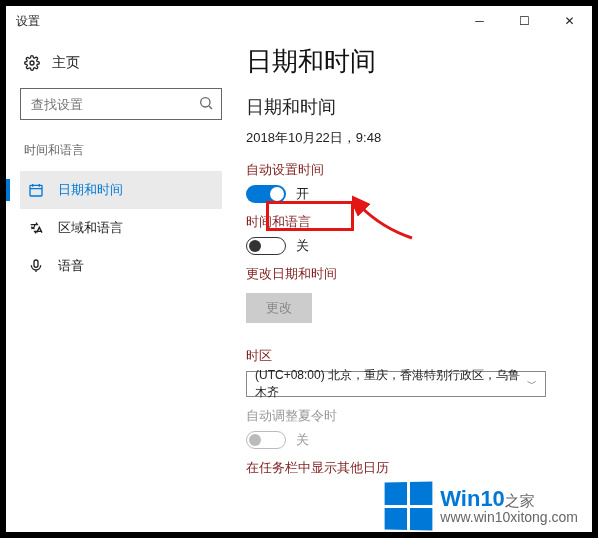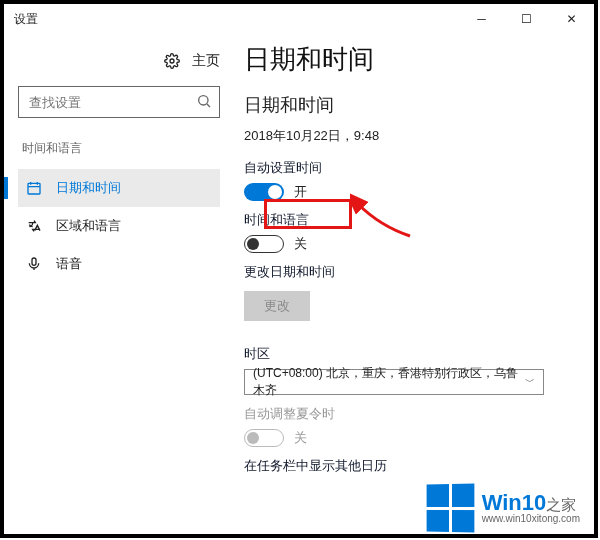--- a/index.html
+++ b/index.html
@@ -1,59 +1,59 @@
 <!DOCTYPE html>
 <html><head>
 <meta charset="utf-8">
 <style>
 * { margin: 0; padding: 0; box-sizing: border-box; font-family: "Microsoft YaHei", "Segoe UI", sans-serif; }
 body { background: #fff; width: 600px; height: 540px; position: relative; overflow: hidden; }
-.window { border: 4px solid #000000; width: 598px; height: 538px; position: relative; background: #fff; }
+.window { border: 6px solid #000000; width: 598px; height: 538px; position: relative; background: #fff; }
 .titlebar { display: flex; align-items: center; height: 30px; padding-left: 10px; }
 .titlebar .title { font-size: 12px; color: #222; }
 .win-controls { position: absolute; right: 0; top: 0; display: flex; }
 .win-btn { width: 45px; height: 30px; display: flex; align-items: center; justify-content: center; font-size: 12px; color: #222; }
 .content { display: flex; height: calc(100% - 30px); }
 .sidebar { width: 230px; padding: 10px 14px 0 14px; }
-.home { display: flex; align-items: center; gap: 12px; font-size: 14px; color: #222; margin: 8px 0 16px 4px; justify-content: flex-end; }
+.home { display: flex; align-items: center; gap: 12px; font-size: 14px; color: #222; margin: 8px 0 16px 4px; }
 .gear { width: 16px; height: 16px; }
 .search-wrap { position: relative; }
 .search { width: 100%; height: 32px; border: 1px solid #666; padding: 0 30px 0 10px; font-size: 13px; color: #666; background: #fff; }
 .search-icon { position: absolute; right: 8px; top: 7px; width: 16px; height: 16px; }
 .cat-label { font-size: 12px; color: #666; margin: 22px 0 12px 4px; }
 .nav-item { display: flex; align-items: center; gap: 14px; padding: 10px 8px; font-size: 13px; color: #222; cursor: pointer; position: relative; }
 .nav-item.active { color: #0078d7; background: #eaeaea; }
 .nav-item.active::before { content: ""; position: absolute; left: -14px; top: 8px; bottom: 8px; width: 4px; background: #0078d7; }
 .nav-icon { width: 16px; height: 16px; flex-shrink: 0; }
 .main { flex: 1; padding: 8px 18px 0 10px; overflow: hidden; }
 .page-title { font-size: 26px; font-weight: 400; color: #111; margin-bottom: 16px; }
 .section-title { font-size: 18px; color: #222; margin: 6px 0 10px 0; }
 .datetime-now { font-size: 13px; color: #222; margin-bottom: 14px; }
-.field-label { font-size: 13px; color: #0f172a; margin: 10px 0 6px 0; }
+.field-label { font-size: 13px; color: #7f1d1d; margin: 10px 0 6px 0; }
 .field-label.disabled { color: #999; }
 .toggle-row { display: flex; align-items: center; gap: 10px; margin-bottom: 8px; }
 .toggle { width: 40px; height: 18px; border-radius: 9px; position: relative; }
 .toggle.on { background: #0078d7; }
 .toggle.on .knob { position: absolute; right: 2px; top: 2px; width: 14px; height: 14px; background: #fff; border-radius: 50%; }
 .toggle.off { background: #fff; border: 1px solid #333; }
 .toggle.off .knob { position: absolute; left: 2px; top: 2px; width: 12px; height: 12px; background: #333; border-radius: 50%; }
 .toggle.off.disabled { border-color: #bbb; }
 .toggle.off.disabled .knob { background: #bbb; }
 .toggle-label { font-size: 13px; color: #222; }
 .toggle-label.disabled { color: #999; }
 .highlight { position: absolute; border: 3px solid #e31515; left: 260px; top: 195px; width: 88px; height: 30px; pointer-events: none; }
 .arrow-svg { position: absolute; left: 346px; top: 182px; pointer-events: none; }
 .btn { display: inline-block; padding: 6px 20px; background: #ccc; color: #888; font-size: 13px; border: none; margin: 4px 0 10px 0; }
 .select-box { width: 300px; height: 26px; border: 1px solid #888; display: flex; align-items: center; justify-content: center; padding: 0 8px; font-size: 12px; color: #222; margin-bottom: 6px; }
 .chev { font-size: 10px; color: #555; }
 .logo-area { position: absolute; right: 10px; bottom: 0; display: flex; align-items: center; gap: 8px; background: #fff; padding: 6px 4px 2px 12px; }
 .winlogo { width: 48px; height: 48px; display: grid; grid-template-columns: 1fr 1fr; grid-template-rows: 1fr 1fr; gap: 3px; transform: perspective(120px) rotateY(-6deg); }
 .winlogo div { background: #0078d7; }
 .logo-text { color: #0078d7; font-size: 22px; font-weight: 700; line-height: 1; }
-.logo-text .sub { font-size: 10px; font-weight: 400; color: #666; display: block; }
+.logo-text .sub { font-size: 14px; font-weight: 400; color: #666; display: block; }
 .logo-text .zhijia { font-size: 15px; font-weight: 400; color: #666; }
 </style>
 </head>
 <body>
 
 <div class="window">
   <div class="titlebar">
     <span class="title">设置</span>
     <div class="win-controls">
       <div class="win-btn">─</div>

